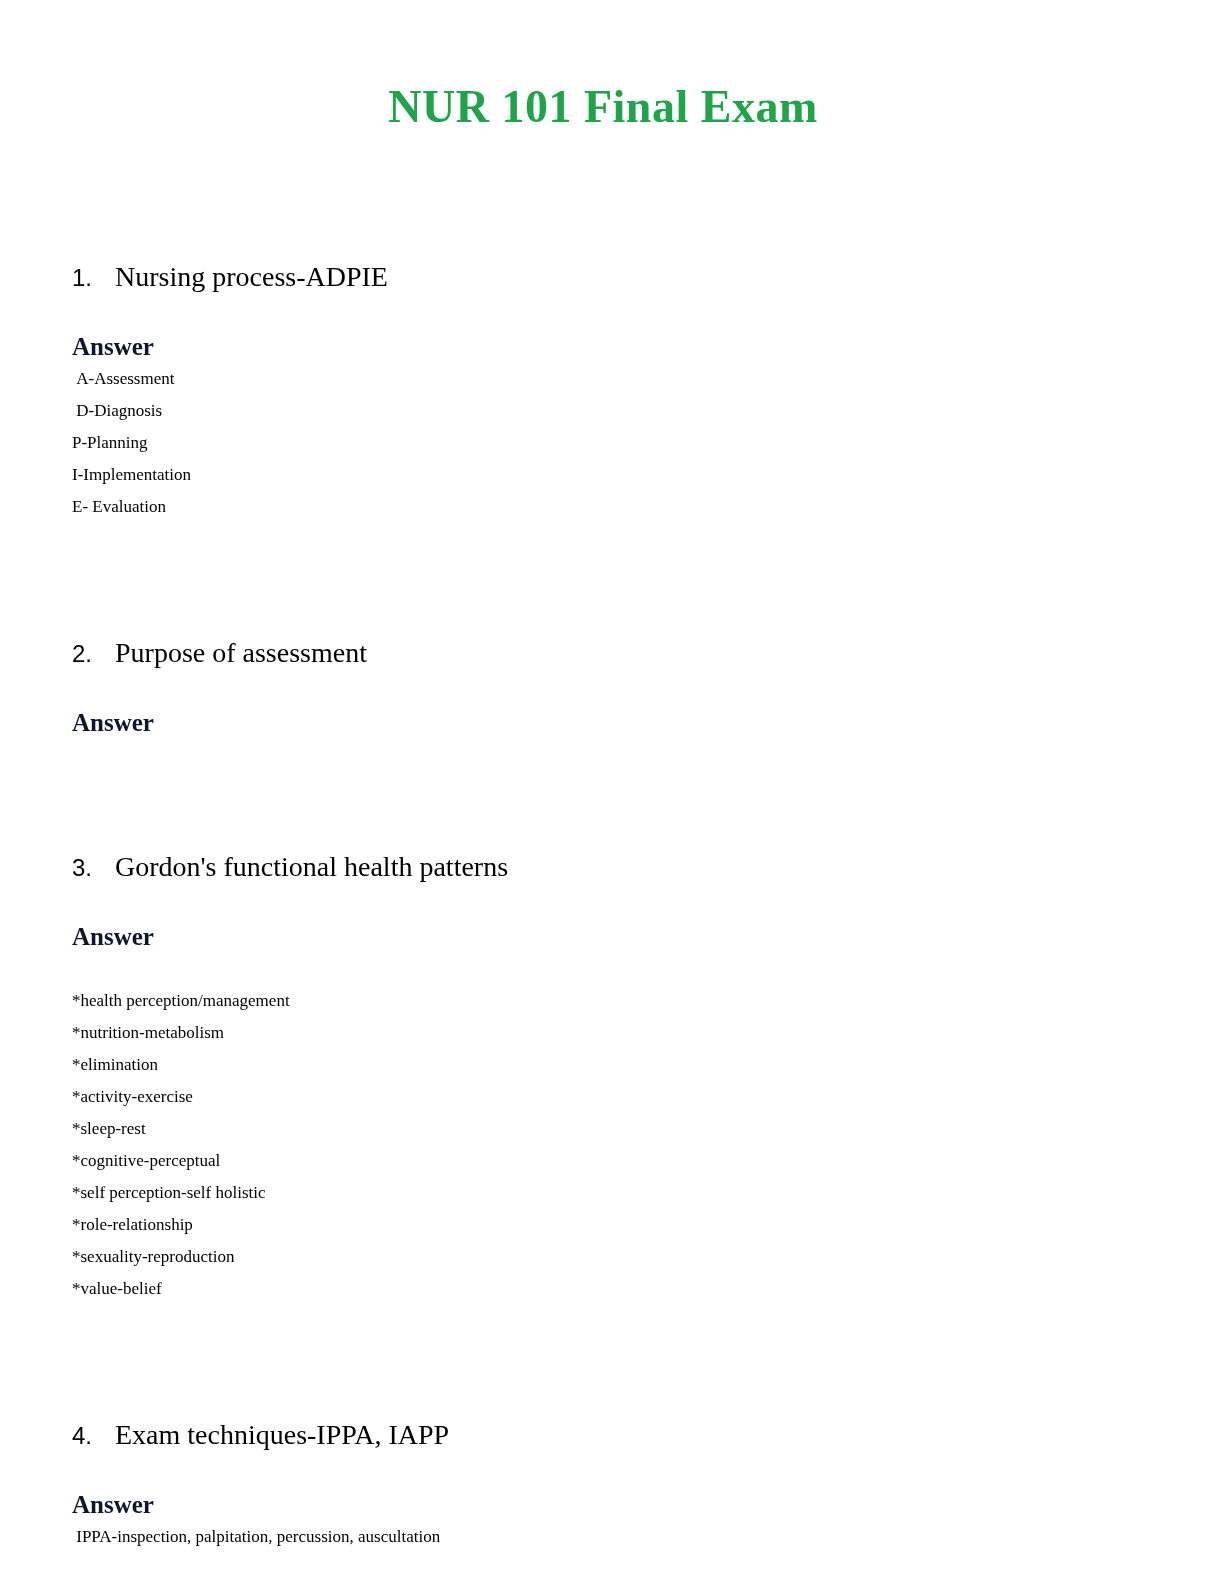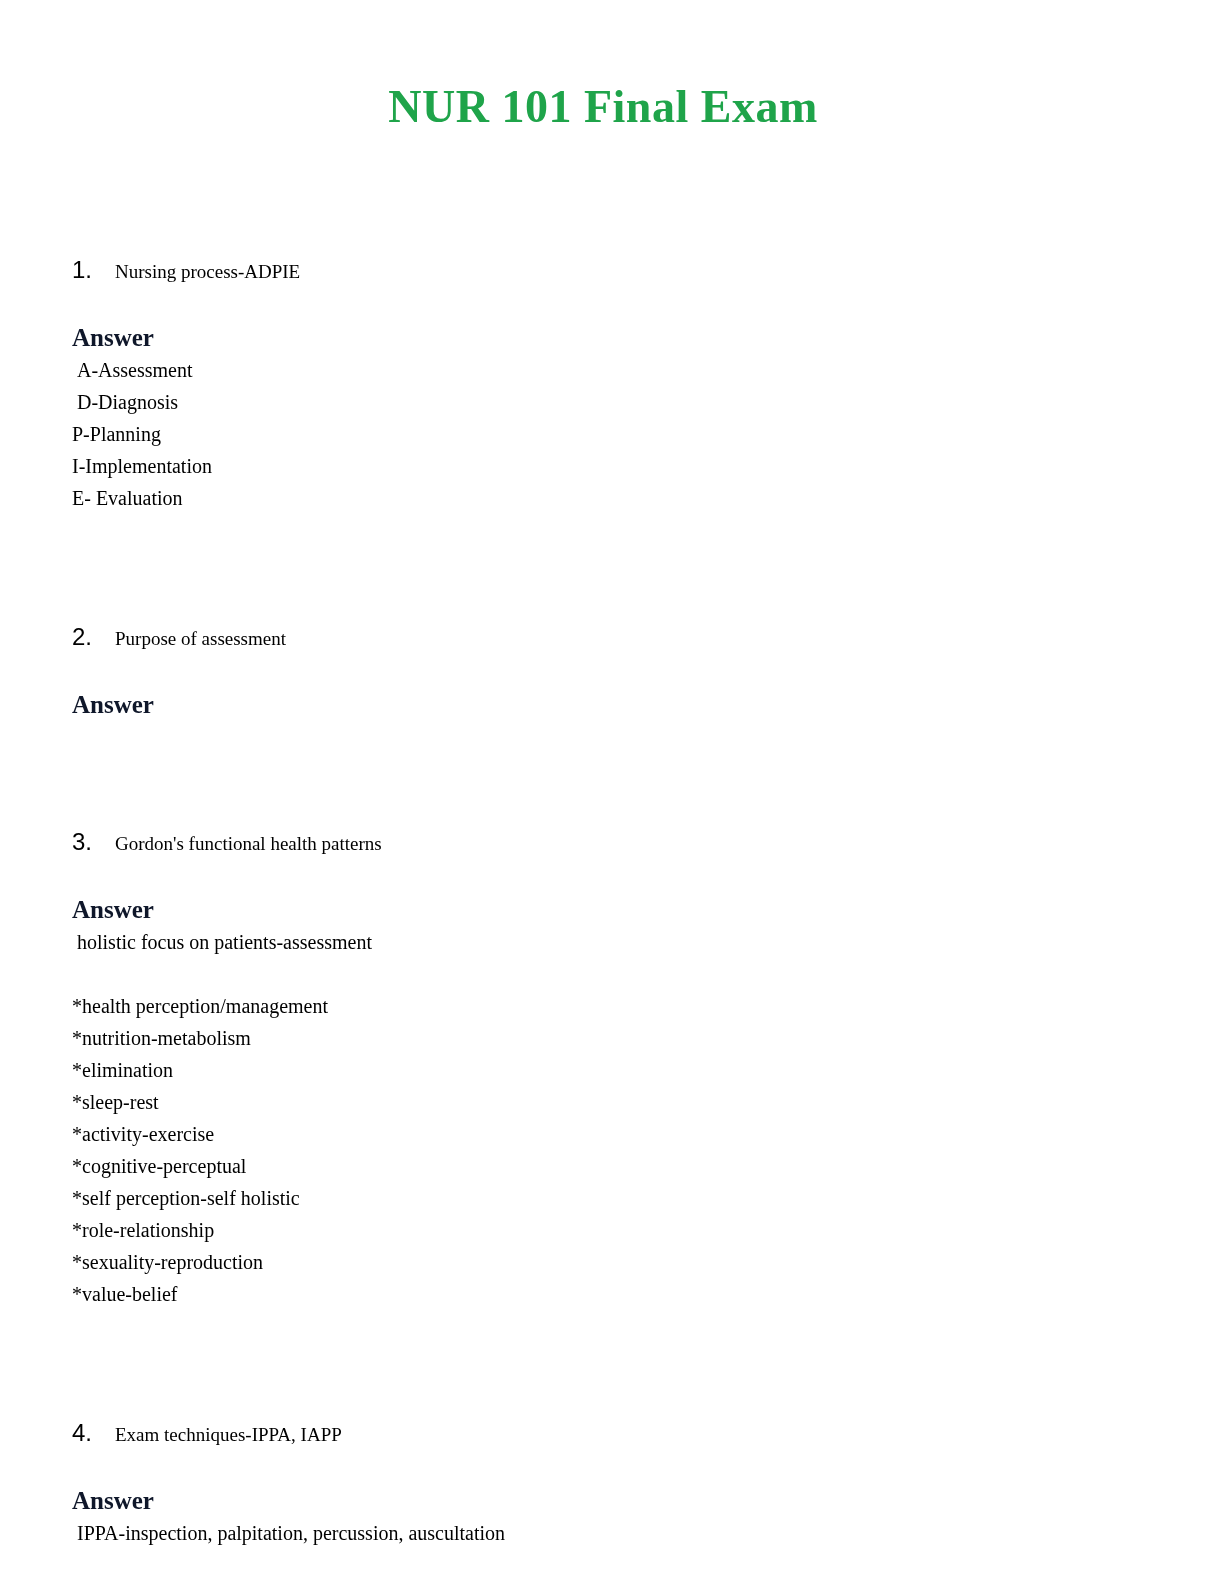--- a/index.html
+++ b/index.html
@@ -33,30 +33,30 @@
     display: flex;
     align-items: baseline;
   }
   .q-num {
     font-family: "Liberation Sans", sans-serif;
     font-size: 24px;
     display: inline-block;
     width: 43px;
     flex: 0 0 43px;
   }
-  .q-text { font-size: 19px; margin-top: 32px; }
+  .q-text { font-size: 28px; margin-top: 32px; }
   .answer-label {
     margin-top: 40px;
     font-size: 25px;
     font-weight: bold;
     color: #0f172a;
   }
   .answer-lines { margin-top: 2px; }
   .ans-line {
-    font-size: 20px;
+    font-size: 17px;
     line-height: 32px;
     min-height: 32px;
     white-space: pre-wrap;
   }
 </style>
 </head>
 <body>
 
 <div class="page">
 
@@ -85,27 +85,26 @@
     <div class="answer-label">Answer</div>
   </section>
 
   <section class="question">
     <div class="q-line">
       <span class="q-num">3.</span>
       <span class="q-text">Gordon's functional health patterns</span>
     </div>
     <div class="answer-label">Answer</div>
     <div class="answer-lines">
-      <div class="ans-line"> holistic focus on patients-assessment</div>
       <div class="ans-line"></div>
       <div class="ans-line">*health perception/management</div>
       <div class="ans-line">*nutrition-metabolism</div>
       <div class="ans-line">*elimination</div>
+      <div class="ans-line">*activity-exercise</div>
       <div class="ans-line">*sleep-rest</div>
-      <div class="ans-line">*activity-exercise</div>
       <div class="ans-line">*cognitive-perceptual</div>
       <div class="ans-line">*self perception-self holistic</div>
       <div class="ans-line">*role-relationship</div>
       <div class="ans-line">*sexuality-reproduction</div>
       <div class="ans-line">*value-belief</div>
     </div>
   </section>
 
   <section class="question">
     <div class="q-line">

